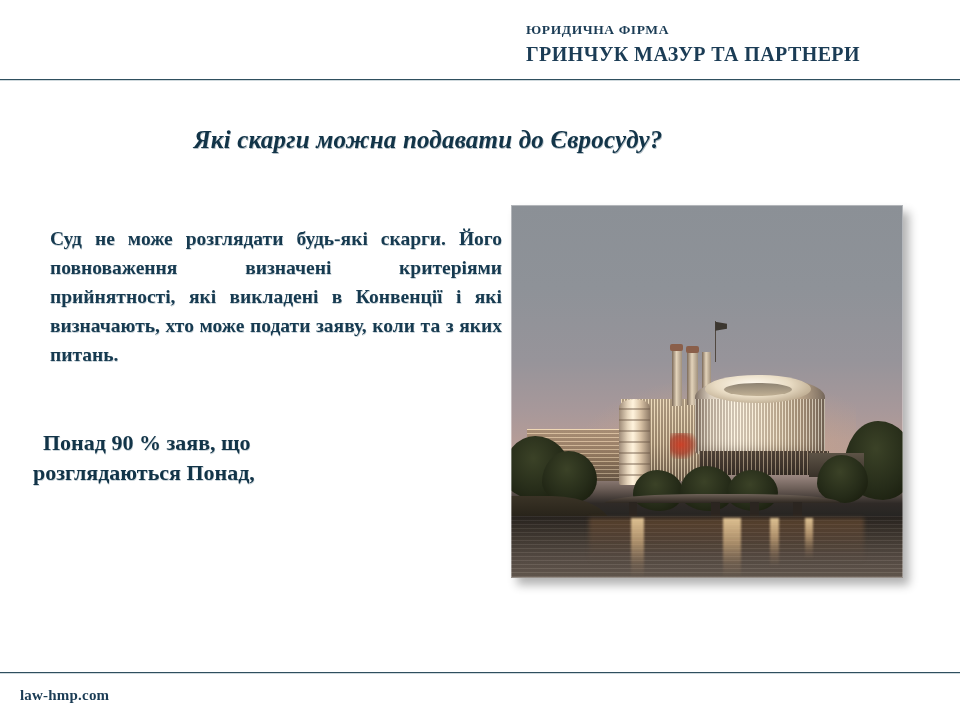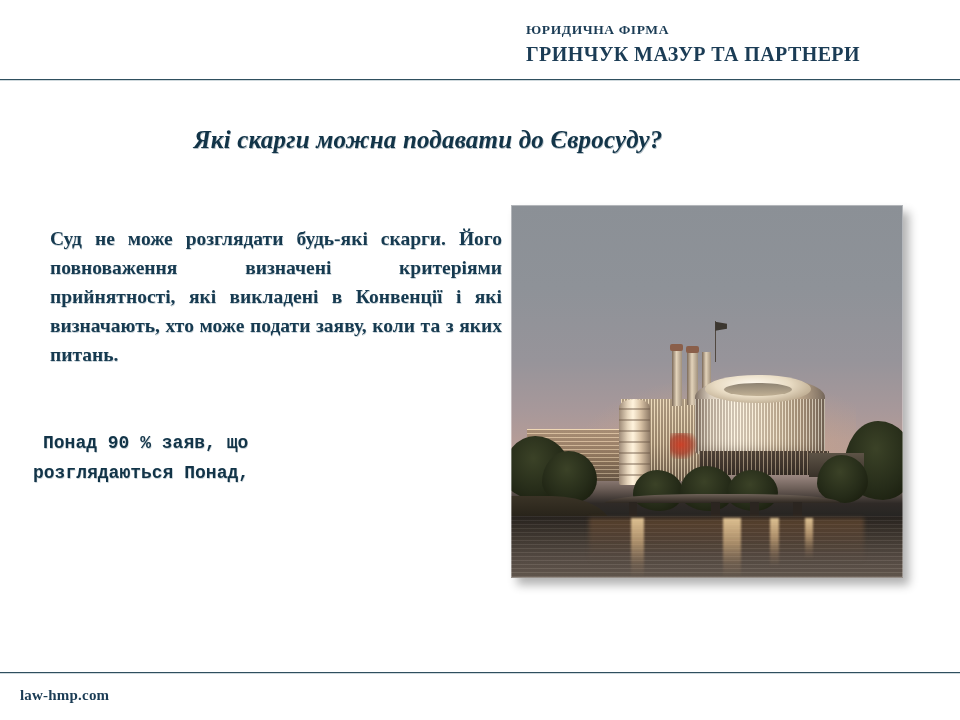--- a/index.html
+++ b/index.html
@@ -90,23 +90,23 @@
     margin: 0;
     text-shadow: 0.5px 0.5px 0 rgba(110,135,150,0.35);
   }
 
   .para-highlight {
     position: absolute;
     left: 33px;
     top: 428px;
     width: 420px;
     margin: 0;
-    font-family: Liberation Mono, monospace;
-    font-weight: bold;
-    font-size: 18px;
+    font-family: Liberation Serif, serif;
+    font-weight: bold;
+    font-size: 22px;
     line-height: 30px;
     color: #123448;
     text-align: left;
     text-shadow: 0.5px 0.5px 0 rgba(110,135,150,0.35);
   }
   .para-highlight .indent { padding-left: 10px; }
 
   
   .photo-frame {
     position: absolute;

